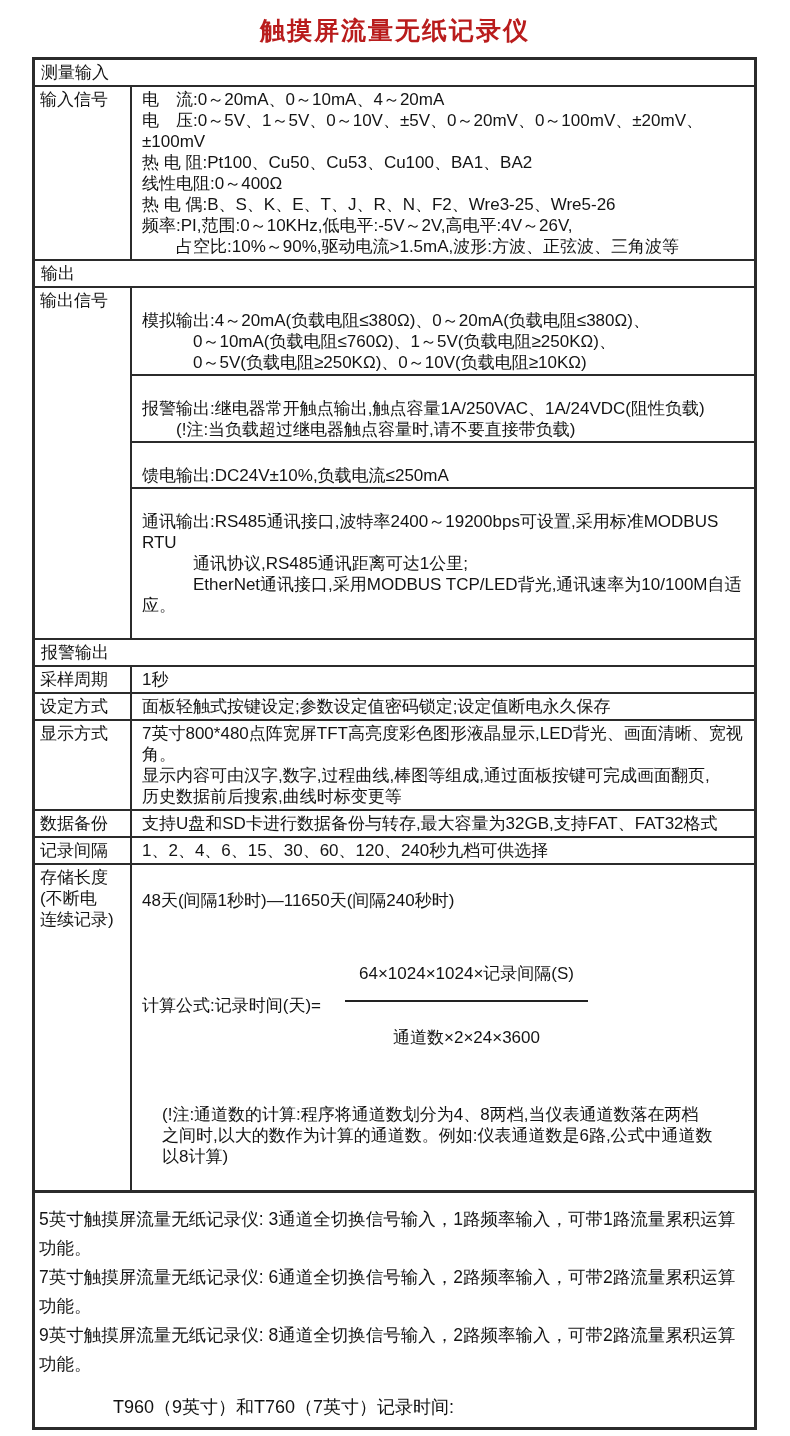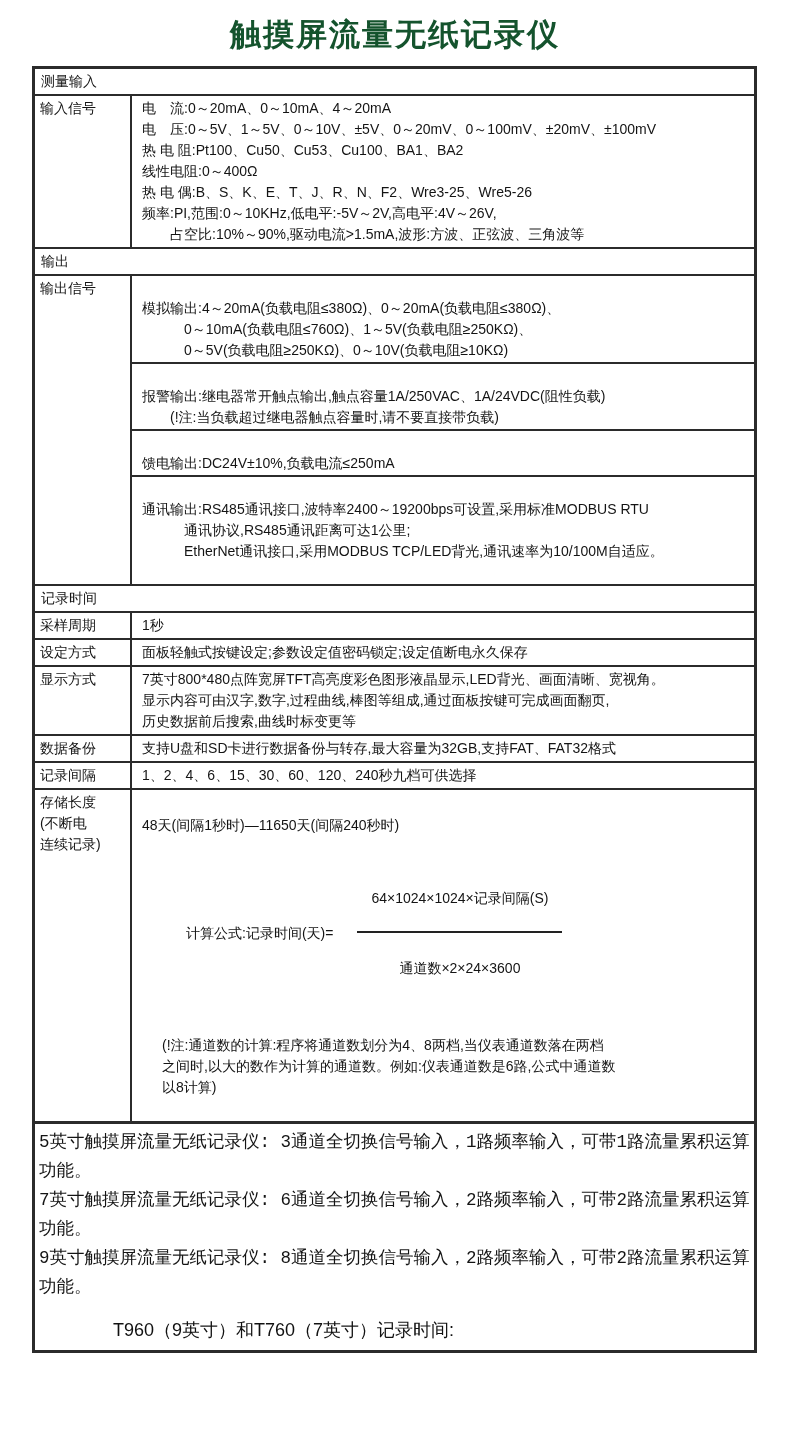--- a/index.html
+++ b/index.html
@@ -2,46 +2,46 @@
 <html><head>
 <meta charset="utf-8">
 <style>
   html,body{margin:0;padding:0;}
   body{
     width:790px;height:1436px;overflow:hidden;background:#ffffff;color:#141414;
     font-family:"Liberation Sans","DejaVu Sans",sans-serif;
     -webkit-font-smoothing:antialiased;
   }
   h1.title{
-    text-align:center;font-size:31px;font-weight:bold;letter-spacing:2px;
-    margin:14px 0 10px 0;color:#14532d;
+    text-align:center;font-size:25px;font-weight:bold;letter-spacing:2px;
+    margin:14px 0 10px 0;color:#b91c1c;
   }
   .outer{
     margin:0 33px 0 32px;border:3px solid #2b2b2b;background:#fff;
   }
   
   table.spec{width:100%;border-collapse:collapse;border-style:hidden;
-    font-size:14px;line-height:21px;}
+    font-size:17px;line-height:21px;}
   table.spec td{border:2px solid #2b2b2b;vertical-align:top;}
   table.spec td.section{padding:2px 6px;height:20px;}
   table.spec td.lbl{width:88px;padding:2px 2px 2px 5px;white-space:pre-line;}
   table.spec td.content{padding:2px 2px 2px 10px;white-space:pre-line;}
   table.spec td.stack{padding:0;}
   .sub{padding:1px 2px 1px 10px;border-bottom:2px solid #2b2b2b;white-space:pre-line;}
   .sub:last-child{border-bottom:none;}
   .rng{margin:2px 0 6px 0;}
   .formula{display:flex;align-items:center;margin:4px 0 10px 0;}
-  .f-prefix{margin-right:24px;margin-left:44px;}
+  .f-prefix{margin-right:24px;}
   .frac{display:inline-block;text-align:center;}
-  .frac .num{display:block;padding:0 14px 22px 14px;border-bottom:2px solid #222;}
+  .frac .num{display:block;padding:0 14px 16px 14px;border-bottom:2px solid #222;}
   .frac .den{display:block;padding-top:4px;}
   .lnote{white-space:pre-line;margin-top:4px;margin-left:20px;}
   
-  .notes{border-top:3px solid #2b2b2b;padding:4px 2px 2px 4px;
-    font-size:17.5px;line-height:29px;font-family:Liberation Mono, monospace;}
+  .notes{border-top:3px solid #2b2b2b;padding:12px 2px 2px 4px;
+    font-size:17.5px;line-height:29px;}
   .rec-heading{margin:14px 0 8px 78px;font-size:18px;color:#111;}
 </style>
 </head>
 <body>
 
 <h1 class="title">触摸屏流量无纸记录仪</h1>
 
 <div class="outer">
 
   <table class="spec">
@@ -74,21 +74,21 @@
 　　　0～5V(负载电阻≥250KΩ)、0～10V(负载电阻≥10KΩ)</div>
         <div class="sub">报警输出:继电器常开触点输出,触点容量1A/250VAC、1A/24VDC(阻性负载)
 　　(!注:当负载超过继电器触点容量时,请不要直接带负载)</div>
         <div class="sub">馈电输出:DC24V±10%,负载电流≤250mA</div>
         <div class="sub">通讯输出:RS485通讯接口,波特率2400～19200bps可设置,采用标准MODBUS RTU
 　　　通讯协议,RS485通讯距离可达1公里;
 　　　EtherNet通讯接口,采用MODBUS TCP/LED背光,通讯速率为10/100M自适应。</div>
       </td>
     </tr>
     <tr>
-      <td class="section" colspan="2">记录时间</td>
+      <td class="section" colspan="2">报警输出</td>
     </tr>
     <tr>
       <td class="lbl">采样周期</td>
       <td class="content">1秒</td>
     </tr>
     <tr>
       <td class="lbl">设定方式</td>
       <td class="content">面板轻触式按键设定;参数设定值密码锁定;设定值断电永久保存</td>
     </tr>
     <tr>

